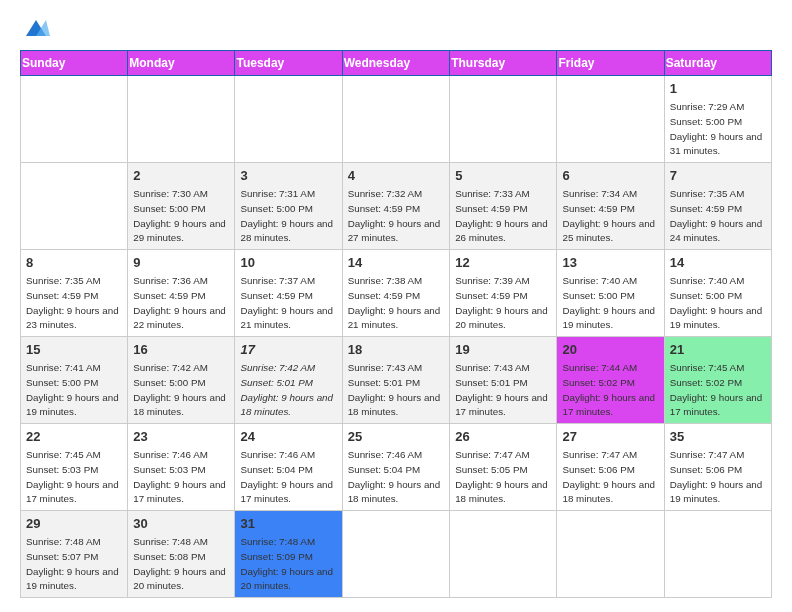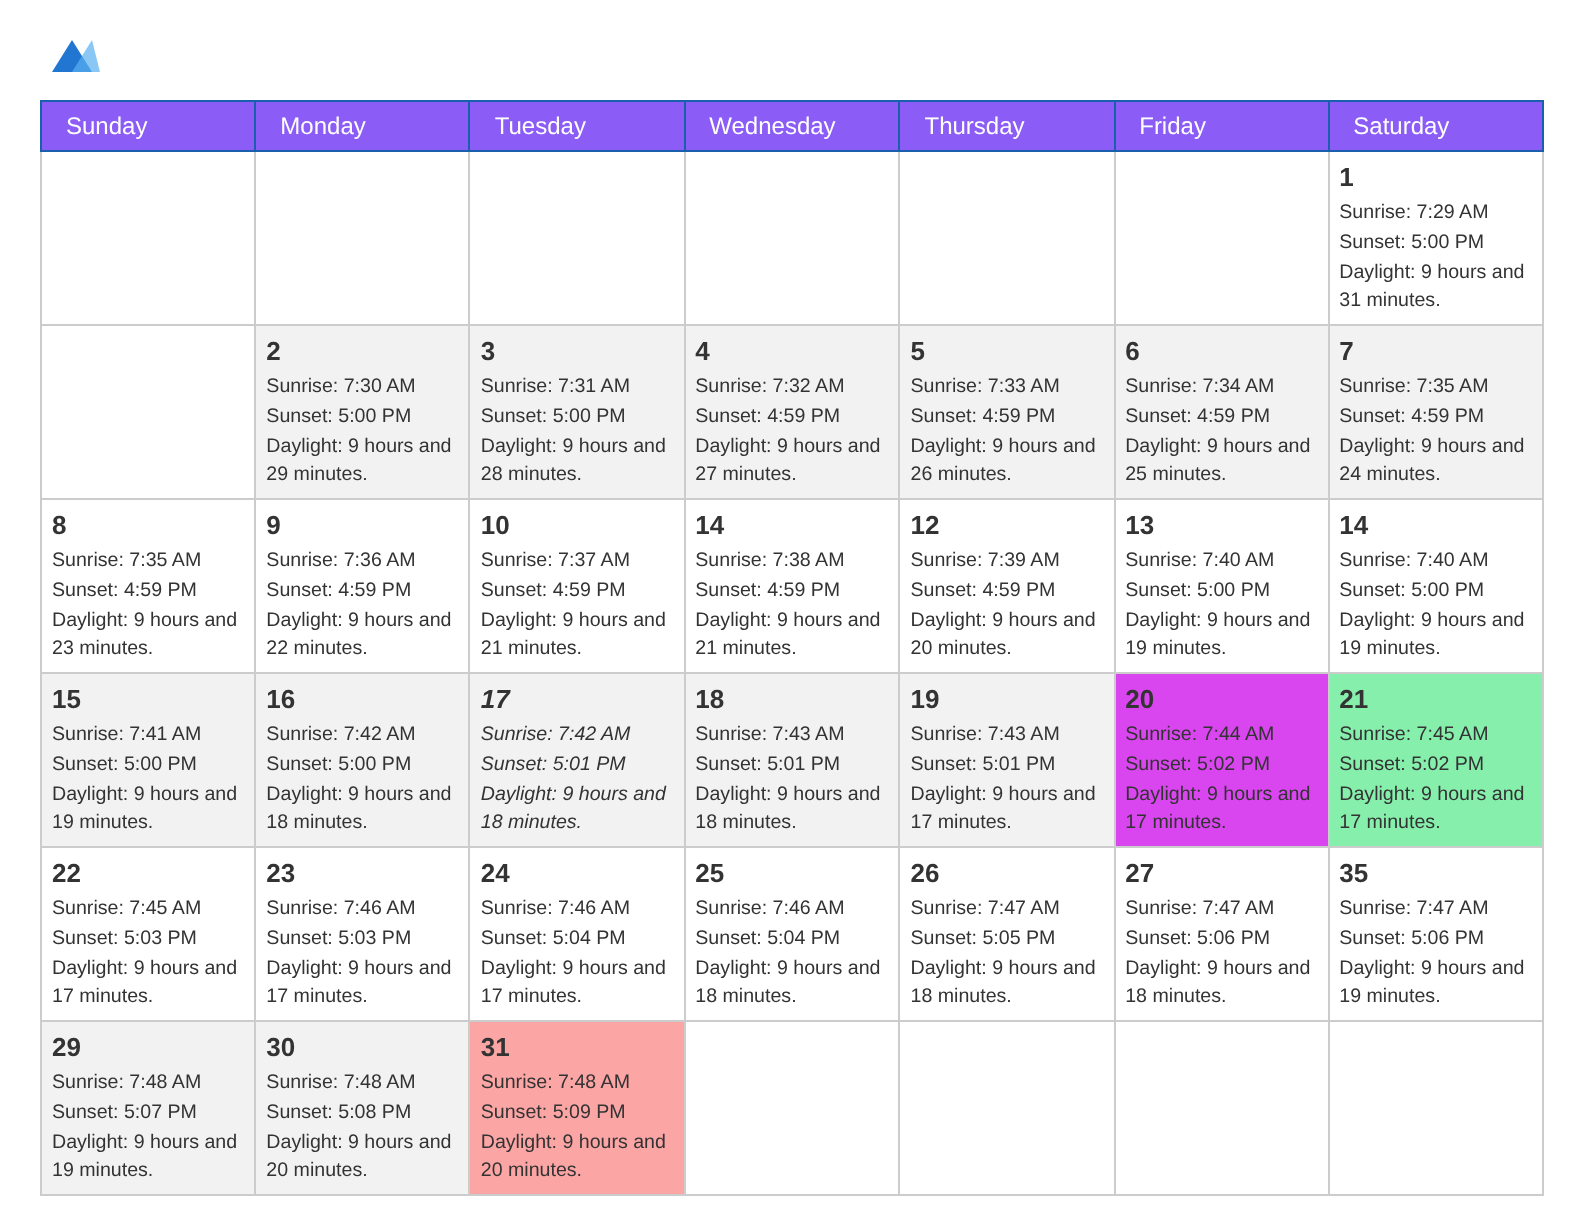--- a/index.html
+++ b/index.html
@@ -52,26 +52,26 @@
     .location {
       font-size: 14px;
       color: #555;
     }
     .calendar {
       width: 100%;
       border-collapse: collapse;
       font-size: 10.5px;
     }
     .calendar th {
-      background: #8b5cf6;
+      background: #d946ef;
       color: #fff;
       text-align: left;
-      padding: 5px 12px;
+      padding: 5px 1px;
       font-size: 12px;
-      font-weight: normal;
+      font-weight: bold;
       border: 1px solid #1a5fad;
     }
     .calendar td {
       vertical-align: top;
       padding: 4px 5px;
       border: 1px solid #ccc;
       background: #fff;
       width: 108px;
       height: 78px;
       color: #333;
@@ -264,21 +264,21 @@
         </tr>
         <tr class="last-row">
           <td style="background: rgb(242, 242, 242);">
         <span class="day-num">29</span>
         <span class="day-info">Sunrise: 7:48 AM<br>Sunset: 5:07 PM<br>Daylight: 9 hours and 19 minutes.</span>
       </td>
           <td style="background: rgb(242, 242, 242);">
         <span class="day-num">30</span>
         <span class="day-info">Sunrise: 7:48 AM<br>Sunset: 5:08 PM<br>Daylight: 9 hours and 20 minutes.</span>
       </td>
-          <td style="background: #fca5a5;">
+          <td style="background: #3b82f6;">
         <span class="day-num">31</span>
         <span class="day-info">Sunrise: 7:48 AM<br>Sunset: 5:09 PM<br>Daylight: 9 hours and 20 minutes.</span>
       </td>
           <td class="empty-cell" style="background: rgb(255, 255, 255);"></td>
           <td class="empty-cell" style="background: rgb(255, 255, 255);"></td>
           <td class="empty-cell" style="background: rgb(255, 255, 255);"></td>
           <td class="empty-cell" style="background: rgb(255, 255, 255);"></td>
         </tr>
       </tbody>
   </table>

